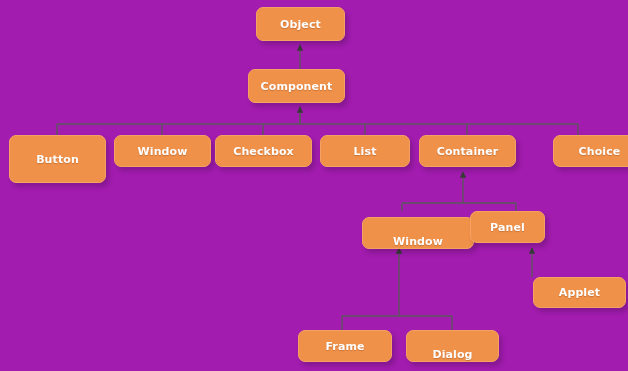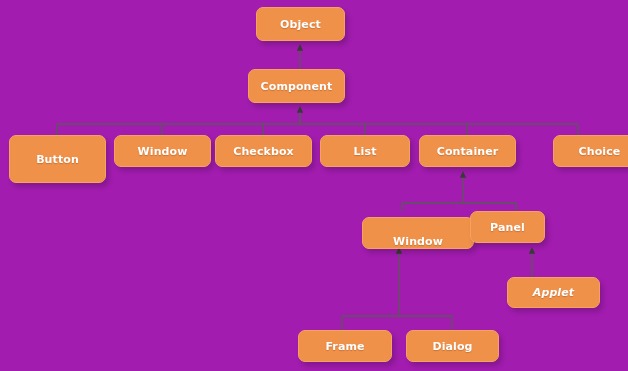--- a/index.html
+++ b/index.html
@@ -122,25 +122,25 @@
   </div>
 
   <div class="node" style="left:362px;top:217px;width:112px;height:32px;align-items:flex-end;">
     <span class="node-label">Window</span>
   </div>
 
   <div class="node" style="left:470px;top:211px;width:75px;height:32px;">
     <span class="node-label">Panel</span>
   </div>
 
-  <div class="node" style="left:507px;top:277px;width:93px;height:31px;font-style:italic;">
+  <div class="node" style="left:533px;top:277px;width:93px;height:31px;">
     <span class="node-label">Applet</span>
   </div>
 
   <div class="node" style="left:298px;top:330px;width:94px;height:32px;">
     <span class="node-label">Frame</span>
   </div>
 
-  <div class="node" style="left:406px;top:330px;width:93px;height:32px;">
+  <div class="node" style="left:406px;top:330px;width:93px;height:32px;align-items:flex-end;">
     <span class="node-label">Dialog</span>
   </div>
 
 </div>
 
 </body></html>

